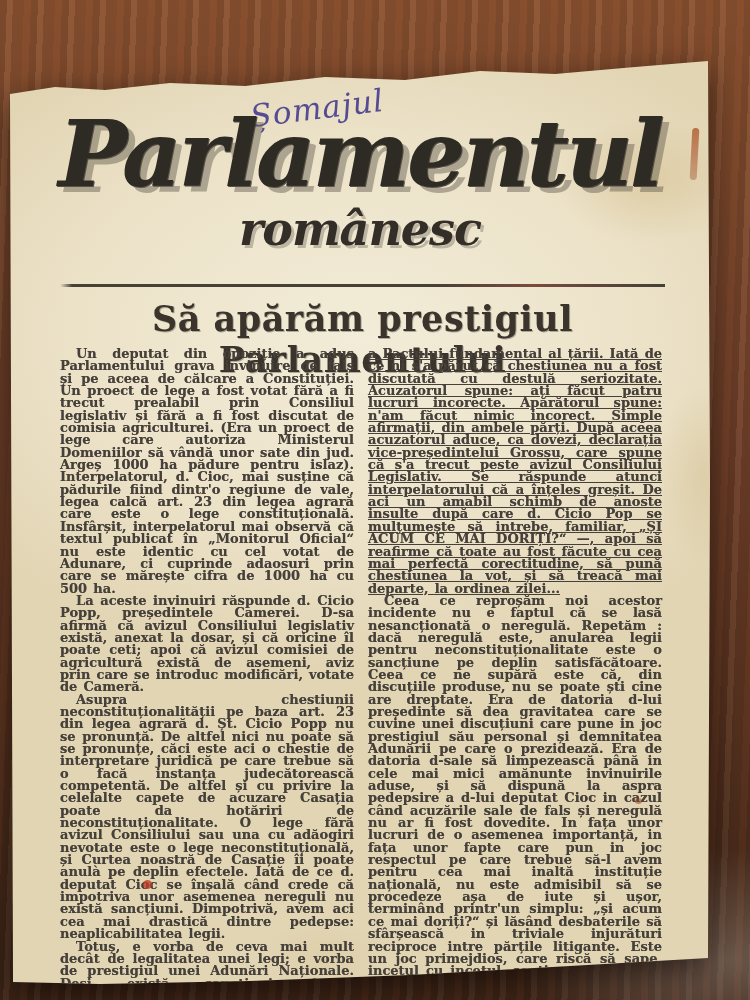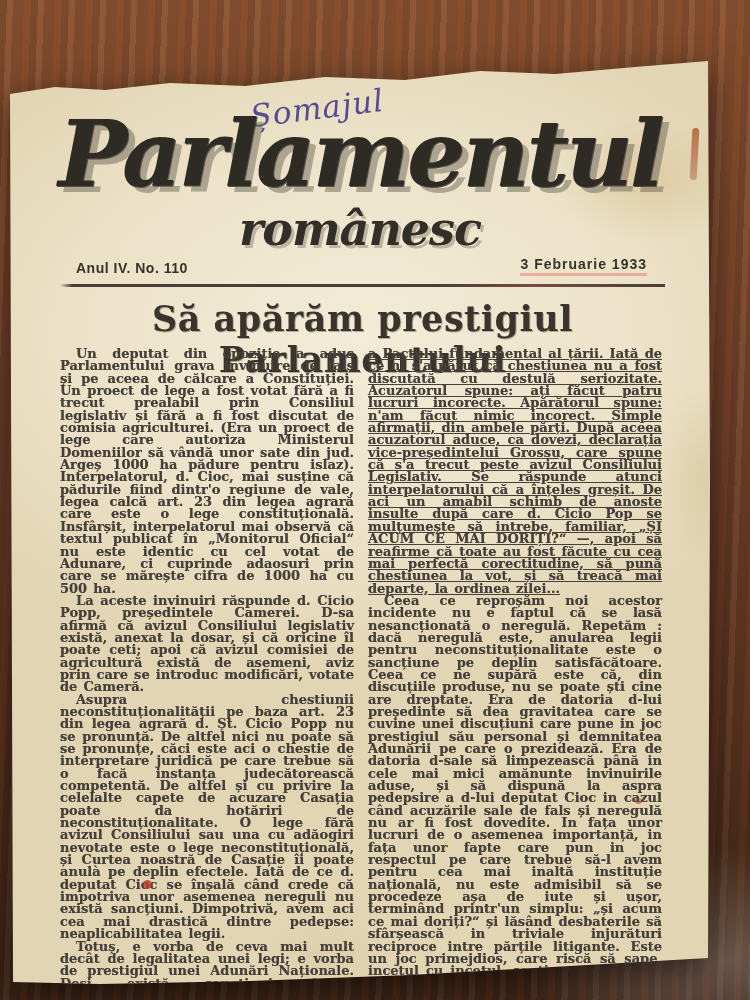--- a/index.html
+++ b/index.html
@@ -114,24 +114,20 @@
   <div class="paper">
     <div class="page-content">
 
       <div class="handwriting">Șomajul</div>
 
       <div class="masthead">
         <div class="masthead-title">Parlamentul</div>
         <div class="masthead-sub">românesc</div>
       </div>
 
-      <div class="issue-row">
-        <span class="issue-no">Anul IV. No. 110</span>
-        <span class="issue-date">3 Februarie 1933</span>
-      </div>
       <div class="header-rule"></div>
 
       <div class="headline">Să apărăm prestigiul Parlamentului</div>
 
       <div class="article">
         <div class="col">
           <p>Un deputat din opoziție a adus Parlamentului grava invinuire de falș și pe aceea de călcare a Constituției.  Un proect de lege a fost votat fără a fi trecut prealabil prin Consiliul legislativ și fără a fi fost discutat de comisia agriculturei. (Era un proect de lege care autoriza Ministerul Domeniilor să vândă unor sate din jud. Argeș 1000 ha pădure pentru islaz). Interpelatorul, d. Cioc, mai susține că pădurile fiind dintr'o regiune de vale, legea calcă art. 23 din legea agrară care este o lege constituțională.  Insfârșit, interpelatorul mai observă că textul publicat în „Monitorul Oficial“ nu este identic cu cel votat de Adunare, ci cuprinde adaosuri prin care se mărește cifra de 1000 ha cu 500 ha.</p>
           <p>La aceste invinuiri răspunde d. Cicio Popp, președintele Camerei. D-sa afirmă că avizul Consiliului legislativ există, anexat la dosar, și că oricine îl poate ceti; apoi că avizul comisiei de agricultură există de asemeni, aviz prin care se introduc  modificări, votate de Cameră.</p>
           <p>Asupra chestiunii neconstituționalității pe baza art. 23 din legea agrară d. Șt. Cicio Popp nu se pronunță. De altfel nici nu poate să se pronunțe, căci este aci o chestie de interpretare juridică pe care trebue să o facă instanța judecătorească competentă. De altfel și cu privire la celelalte capete de acuzare Casația poate da hotăriri de neconstituționalitate.  O lege fără avizul Consiliului sau una cu adăogiri nevotate este o lege neconstituțională, și Curtea noastră de Casație îi poate anulà pe deplin efectele. Iată de ce d. deputat Cioc se înșală când crede că impotriva unor asemenea nereguli nu există sancțiuni. Dimpotrivă, avem aci cea mai drastică dintre pedepse: neaplicabilitatea legii.</p>
           <p>Totuș, e vorba de ceva mai mult decât de legalitatea unei legi; e vorba de prestigiul unei Adunări Naționale. Deși există sancțiuni deplin satisfăcătoare impotriva unor legi votate fără respectarea Constituției, este însă o chestiune de demnitate a Parlamentului de a nu se expune la asemenea acuzări. Consiliul Legislativ are, intre altele, și această misiune de a feri Corpurile legiuitoare de a se pune în regretabila poziție de violare</p>

